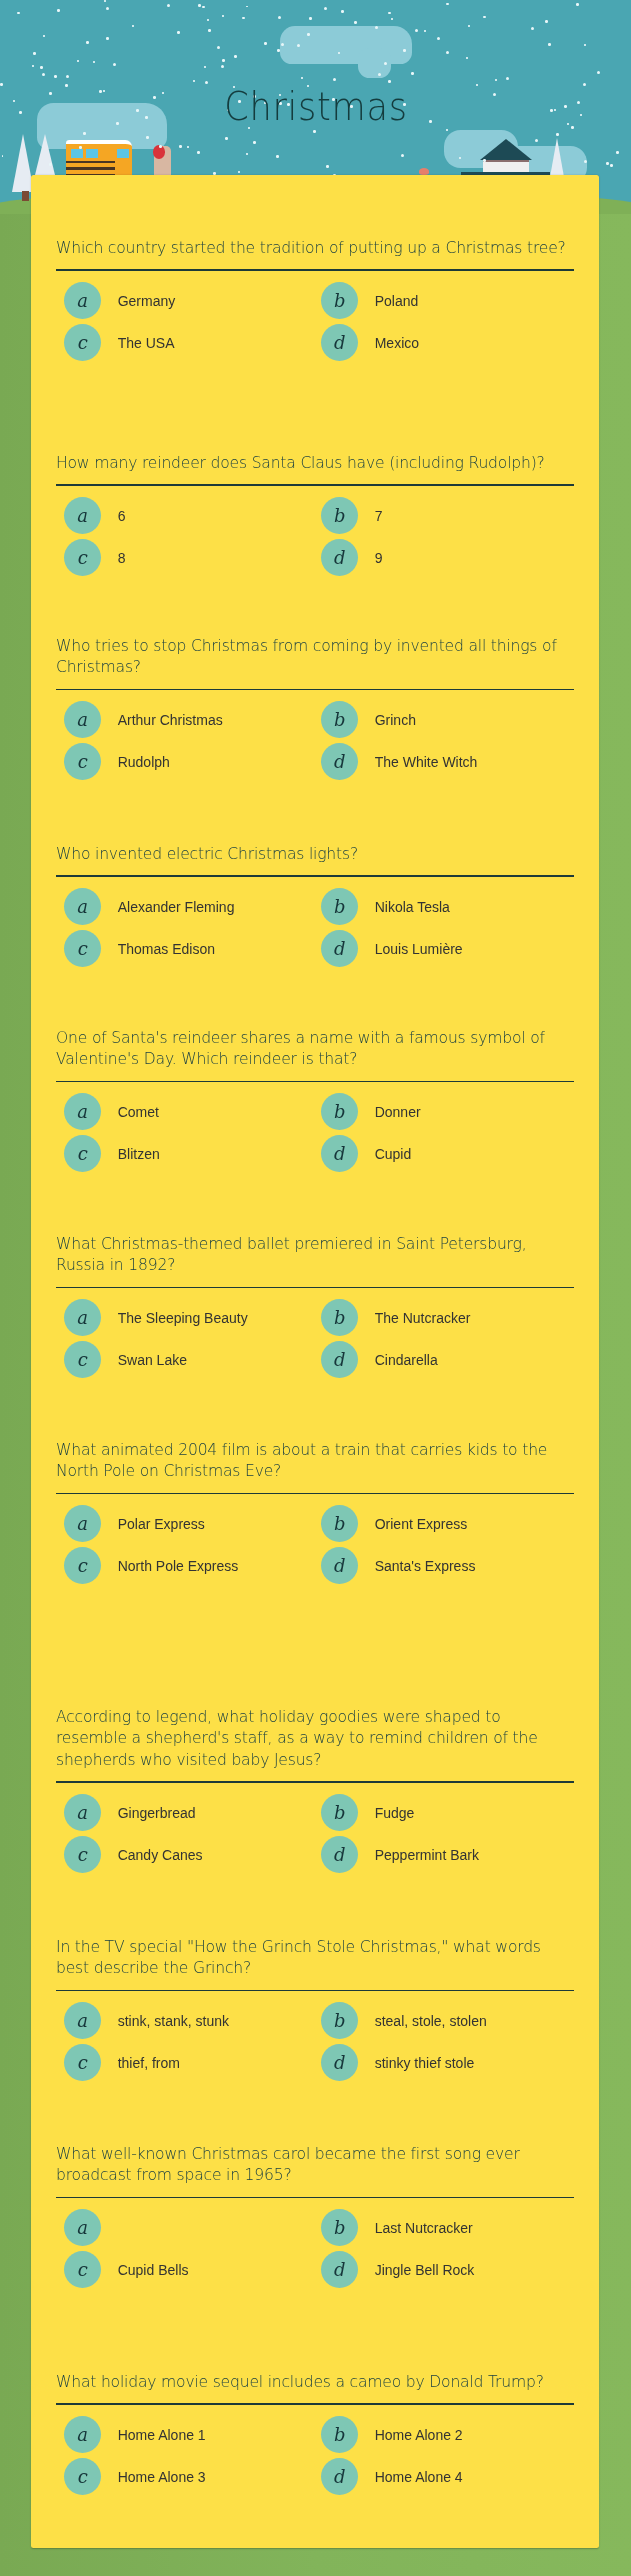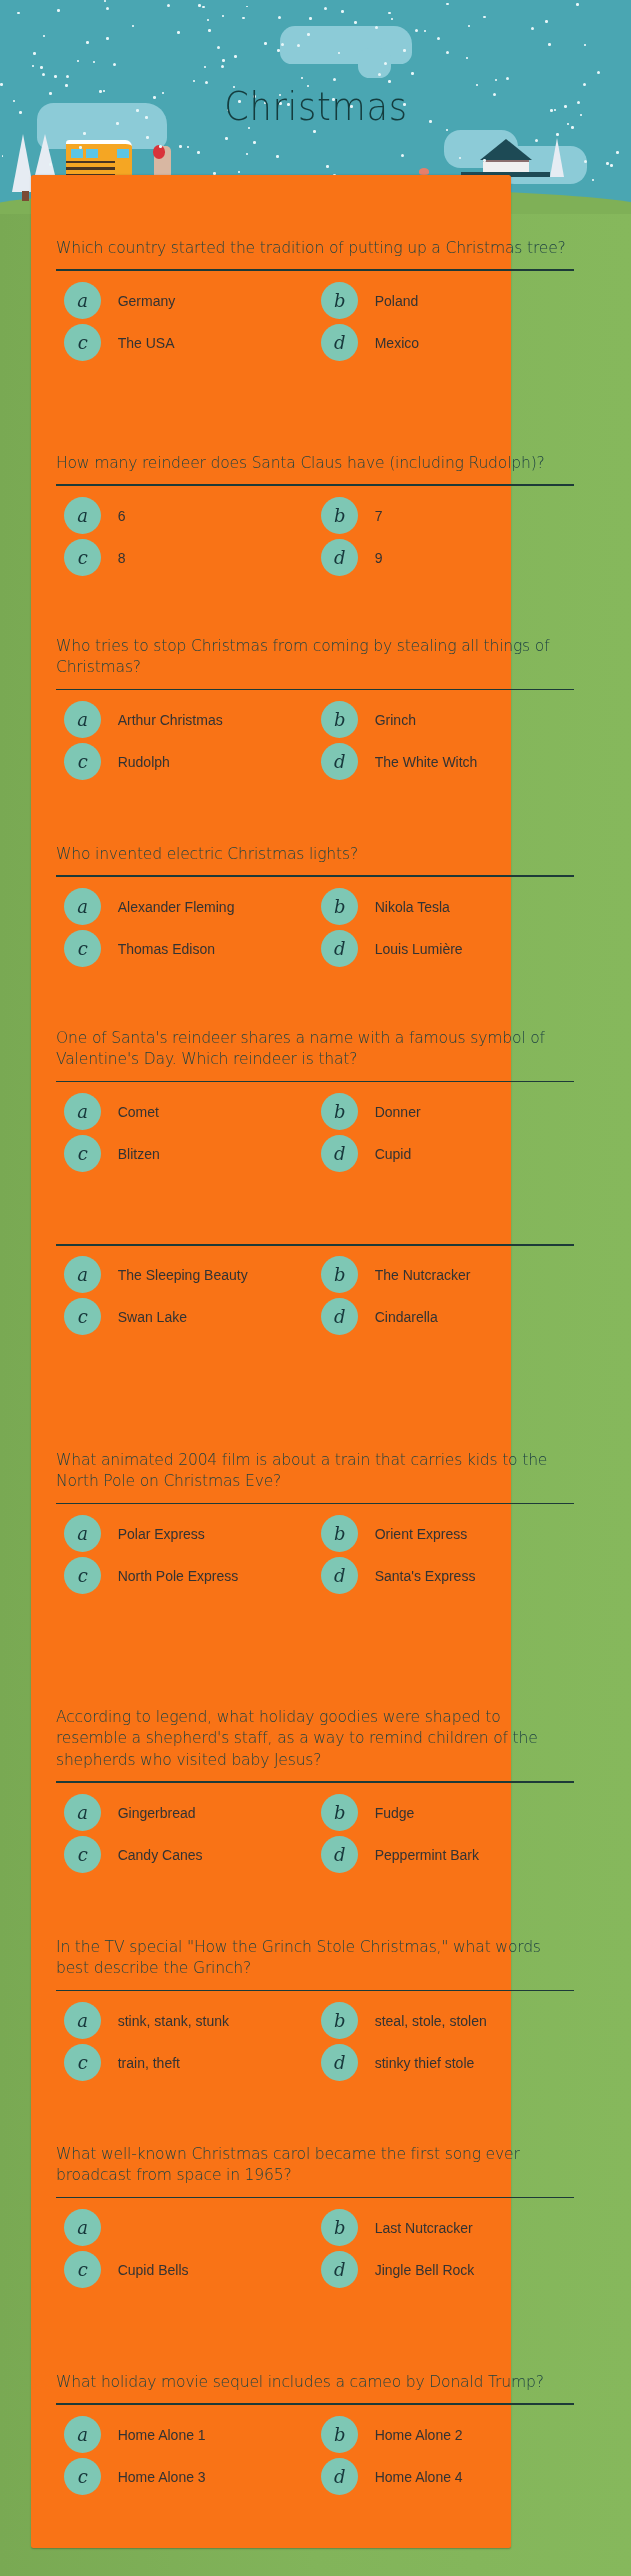--- a/index.html
+++ b/index.html
@@ -50,22 +50,22 @@
   .house-roof {
     position: absolute; left: 480px; top: 139px; width: 0; height: 0;
     border-left: 26px solid transparent; border-right: 26px solid transparent;
     border-bottom: 21.4px solid #1d4a55;
   }
   .house-body { position: absolute; left: 483px; top: 160px; width: 46px; height: 16.5px; background: #f0f0f0; border-top: 2.5px solid #8a6e6e; }
   .house-base { position: absolute; left: 461px; top: 172px; width: 89px; height: 5px; background: #1d4a55; }
   .bird { position: absolute; left: 419px; top: 168px; width: 10px; height: 6.6px; background: #e57f6c; border-radius: 50% 50% 40% 40%; }
 
   .card {
-    position: absolute; left: 31px; top: 175px; width: 480px; height: 2373px;
-    background: #f97316; border-radius: 2.5px;
+    position: absolute; left: 31px; top: 175px; width: 568px; height: 2373px;
+    background: #fde047; border-radius: 2.5px;
     box-shadow: 0 0.8px 1.6px rgba(0,0,0,0.25);
     padding-left: 47px;
   }
   .q { position: absolute; left: 25px; width: 518px; }
   .q-text {
     font-family: "DejaVu Sans", sans-serif; font-weight: 300;
     font-size: 15.6px; line-height: 21.4px; color: #1e4242;
     letter-spacing: -0.2px; padding-right: 8.2px;
   }
   .q-divider { height: 1.6px; background: #1d3a38; margin-top: 10px; }
@@ -307,21 +307,21 @@
     <div class="badge">c</div>
     <div class="opt-label">8</div>
   </div>
           <div class="opt">
     <div class="badge">d</div>
     <div class="opt-label">9</div>
   </div>
         </div>
   </div>
       <div class="q" style="top: 461px;">
-    <div class="q-text">Who tries to stop Christmas from coming by stealing all things of Christmas?</div>
+    <div class="q-text">Who tries to stop Christmas from coming by invented all things of Christmas?</div>
     <div class="q-divider"></div>
     <div class="opts">
           <div class="opt">
     <div class="badge">a</div>
     <div class="opt-label">Arthur Christmas</div>
   </div>
           <div class="opt">
     <div class="badge">b</div>
     <div class="opt-label">Grinch</div>
   </div>
@@ -373,41 +373,42 @@
     <div class="badge">c</div>
     <div class="opt-label">Blitzen</div>
   </div>
           <div class="opt">
     <div class="badge">d</div>
     <div class="opt-label">Cupid</div>
   </div>
         </div>
   </div>
       <div class="q" style="top: 1059px;">
+    <div class="q-text">What Christmas-themed ballet premiered in Saint Petersburg, Russia in 1892?</div>
     <div class="q-divider"></div>
     <div class="opts">
           <div class="opt">
     <div class="badge">a</div>
     <div class="opt-label">The Sleeping Beauty</div>
   </div>
           <div class="opt">
     <div class="badge">b</div>
     <div class="opt-label">The Nutcracker</div>
   </div>
           <div class="opt">
     <div class="badge">c</div>
     <div class="opt-label">Swan Lake</div>
   </div>
           <div class="opt">
     <div class="badge">d</div>
     <div class="opt-label">Cindarella</div>
   </div>
         </div>
   </div>
-      <div class="q" style="top: 1265px; margin-top: 10px;">
+      <div class="q" style="top: 1265px;">
     <div class="q-text">What animated 2004 film is about a train that carries kids to the North Pole on Christmas Eve?</div>
     <div class="q-divider"></div>
     <div class="opts">
           <div class="opt">
     <div class="badge">a</div>
     <div class="opt-label">Polar Express</div>
   </div>
           <div class="opt">
     <div class="badge">b</div>
     <div class="opt-label">Orient Express</div>
@@ -451,21 +452,21 @@
           <div class="opt">
     <div class="badge">a</div>
     <div class="opt-label">stink, stank, stunk</div>
   </div>
           <div class="opt">
     <div class="badge">b</div>
     <div class="opt-label">steal, stole, stolen</div>
   </div>
           <div class="opt">
     <div class="badge">c</div>
-    <div class="opt-label">train, theft</div>
+    <div class="opt-label">thief, from</div>
   </div>
           <div class="opt">
     <div class="badge">d</div>
     <div class="opt-label">stinky thief stole</div>
   </div>
         </div>
   </div>
       <div class="q" style="top: 1969px;">
     <div class="q-text">What well-known Christmas carol became the first song ever broadcast from space in 1965?</div>
     <div class="q-divider"></div>

